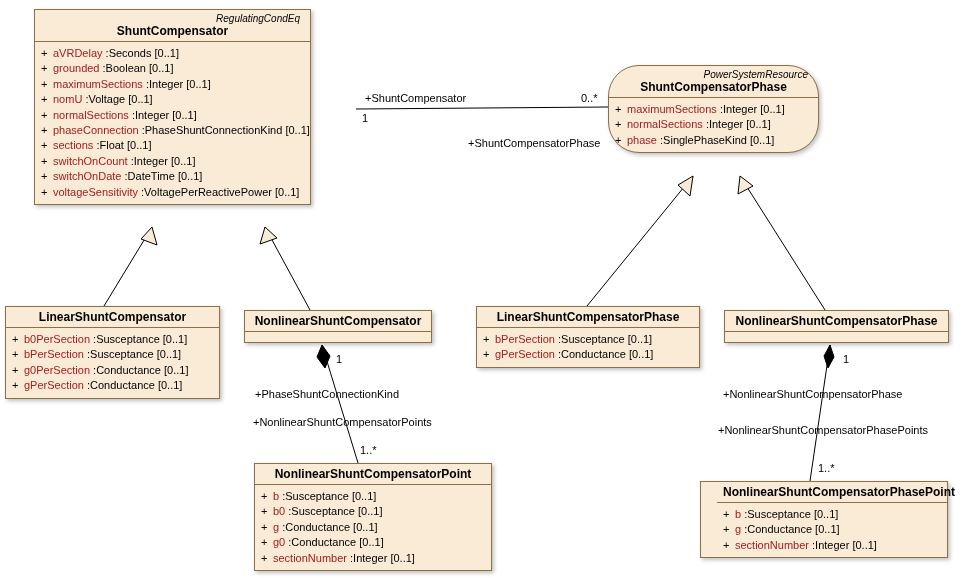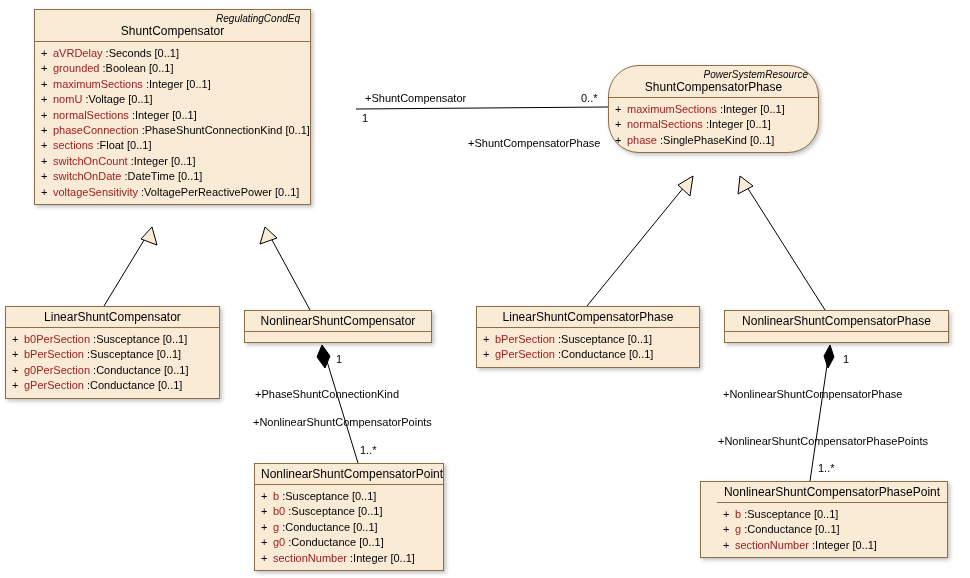--- a/index.html
+++ b/index.html
@@ -23,21 +23,21 @@
     padding: 3px 6px;
     border-bottom: 1px solid #8b6f47;
   }
   .stereotype {
     font-style: italic;
     font-size: 10px;
     text-align: right;
     padding-right: 4px;
   }
   .class-name {
-    font-weight: normal;
+    font-weight: bold;
     font-size: 12px;
   }
   .class-body {
     padding: 4px 6px;
   }
   .empty-body {
     min-height: 10px;
   }
   .attr-row {
     white-space: nowrap;
@@ -128,21 +128,21 @@
     </div>
 </div>
 
 <div class="class-box" style="left:244px; top:310px; width:188px;">
   <div class="class-header">
     <div class="class-name">NonlinearShuntCompensator</div>
   </div>
   <div class="class-body empty-body"></div>
 </div>
 
-<div class="class-box" style="left:254px; top:463px; width:190px;">
+<div class="class-box" style="left:254px; top:463px; width:238px;">
   <div class="class-header">
     <div class="class-name">NonlinearShuntCompensatorPoint</div>
   </div>
   <div class="class-body">
       <div class="attr-row"><span class="vis">+</span><span class="attr-name">b</span><span class="attr-rest">  :Susceptance [0..1]</span></div>
       <div class="attr-row"><span class="vis">+</span><span class="attr-name">b0</span><span class="attr-rest">  :Susceptance [0..1]</span></div>
       <div class="attr-row"><span class="vis">+</span><span class="attr-name">g</span><span class="attr-rest">  :Conductance [0..1]</span></div>
       <div class="attr-row"><span class="vis">+</span><span class="attr-name">g0</span><span class="attr-rest">  :Conductance [0..1]</span></div>
       <div class="attr-row"><span class="vis">+</span><span class="attr-name">sectionNumber</span><span class="attr-rest">  :Integer [0..1]</span></div>
     </div>
@@ -181,14 +181,14 @@
 <div class="label" style="left:581px; top:92px;">0..*</div>
 <div class="label" style="left:468px; top:137px;">+ShuntCompensatorPhase</div>
 
 <div class="label" style="left:336px; top:353px;">1</div>
 <div class="label" style="left:255px; top:388px;">+PhaseShuntConnectionKind</div>
 <div class="label" style="left:253px; top:416px;">+NonlinearShuntCompensatorPoints</div>
 <div class="label" style="left:360px; top:444px;">1..*</div>
 
 <div class="label" style="left:843px; top:353px;">1</div>
 <div class="label" style="left:723px; top:388px;">+NonlinearShuntCompensatorPhase</div>
-<div class="label" style="left:718px; top:435px;">+NonlinearShuntCompensatorPhasePoints</div>
+<div class="label" style="left:718px; top:424px;">+NonlinearShuntCompensatorPhasePoints</div>
 <div class="label" style="left:818px; top:462px;">1..*</div>
 
 </body></html>

